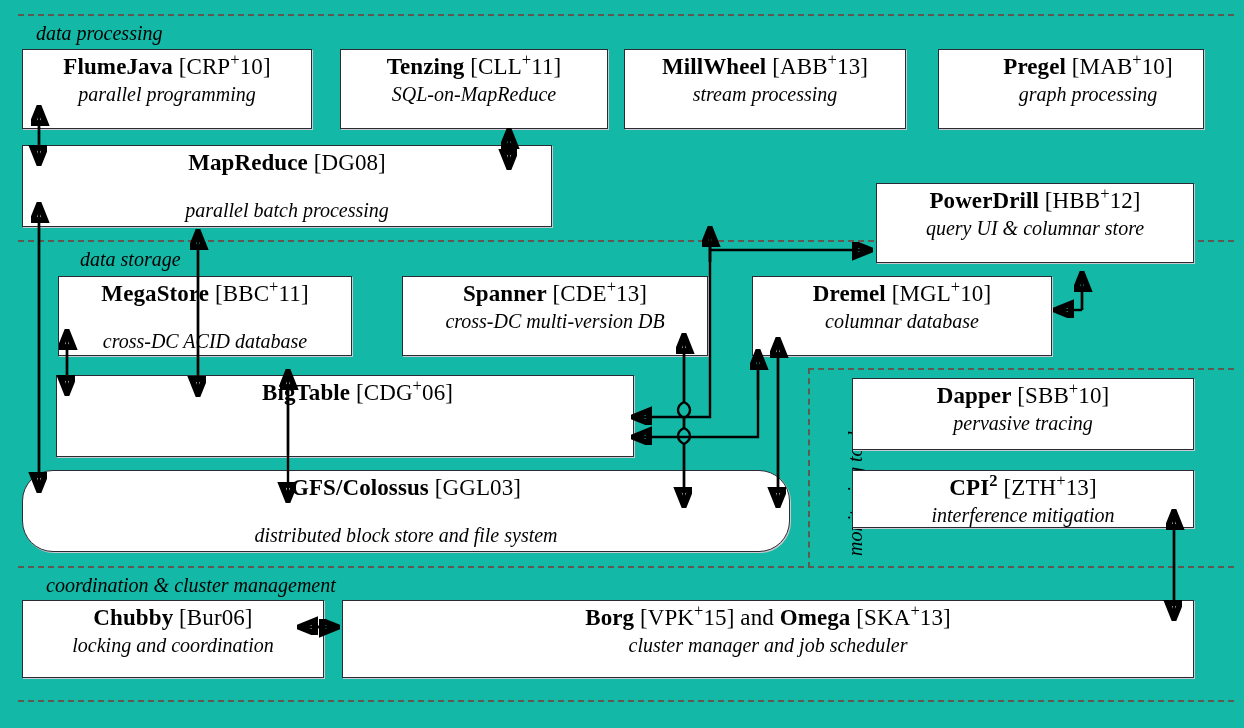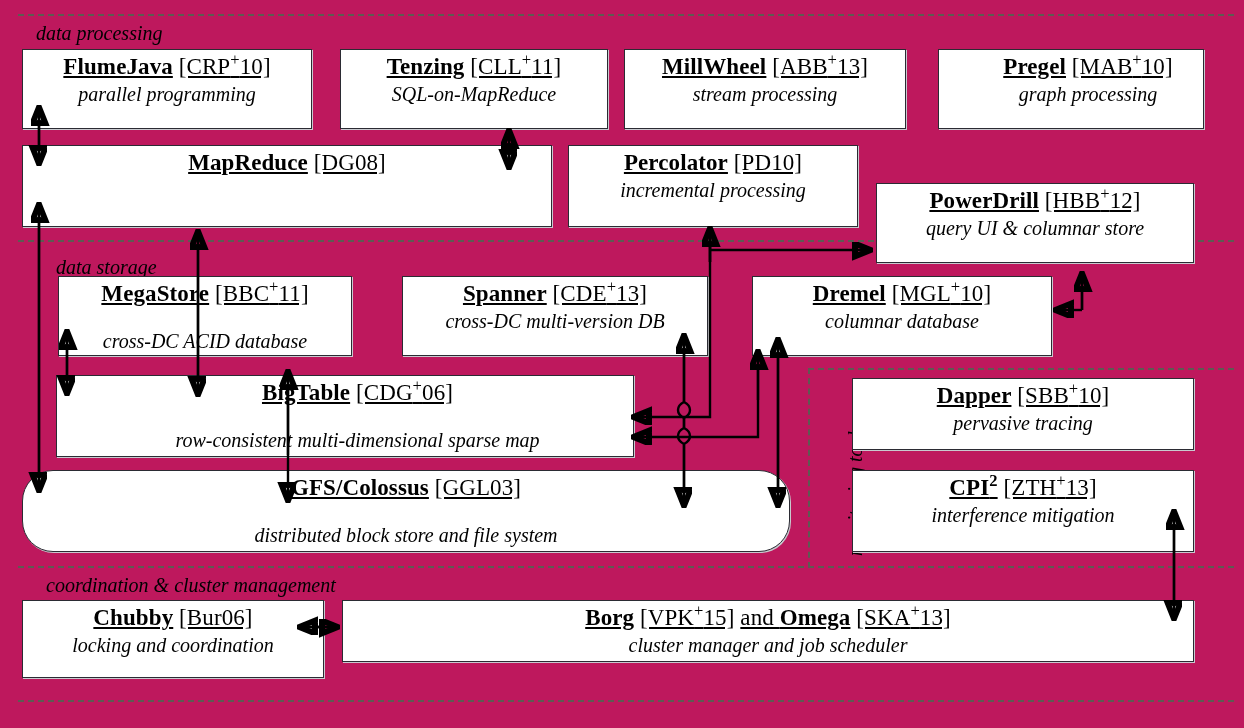--- a/index.html
+++ b/index.html
@@ -4,21 +4,21 @@
 <style>
   html, body {
     margin: 0;
     padding: 0;
     background: #ffffff;
   }
   #canvas {
     position: relative;
     width: 1244px;
     height: 728px;
-    background: #be185d;
+    background: #14b8a6;
     font-family: "Liberation Serif", "DejaVu Serif", serif;
     overflow: hidden;
   }
 
   
   .box {
     position: absolute;
     box-sizing: border-box;
     border: 1px solid #2b2b33;
     background: #ffffff;
@@ -32,25 +32,23 @@
   }
   .box .title {
     font-size: 23px;
     line-height: 28px;
     white-space: nowrap;
     color: #000;
     letter-spacing: 0.1px;
   }
   .box .title .nm {
     font-weight: bold;
-    text-decoration: underline;
   }
   .box .title .cite {
     font-weight: normal;
-    text-decoration: underline;
   }
   .box .sub {
     font-style: italic;
     font-size: 20px;
     line-height: 24px;
     white-space: nowrap;
     color: #000;
     margin-top: 1px;
   }
   .box.tall .sub { margin-top: auto; margin-bottom: 4px; }
@@ -106,21 +104,21 @@
 <div id="canvas">
 
   <div class="hdash" style="left:18px;  top:14px;  width:1216px;"></div>
   <div class="hdash" style="left:18px;  top:240px; width:1216px;"></div>
   <div class="hdash" style="left:18px;  top:566px; width:1216px;"></div>
   <div class="hdash" style="left:18px;  top:700px; width:1216px;"></div>
   <div class="hdash" style="left:808px; top:368px; width:426px;"></div>
   <div class="vdash" style="left:808px; top:368px; height:200px;"></div>
 
   <div class="seclabel" style="left:36px; top:22px;">data processing</div>
-  <div class="seclabel" style="left:56px; top:248px;margin-top:8px;">data storage</div>
+  <div class="seclabel" style="left:80px; top:248px;">data storage</div>
   <div class="seclabel rot" style="left:844px; top:556px;">monitoring tools</div>
   <div class="seclabel" style="left:46px; top:574px;">coordination &amp; cluster management</div>
 
   <div class="box" style="left:22px; top:49px; width:290px; height:80px;">
     <div class="title">
       <span class="nm">FlumeJava</span>
       <span class="cite">[CRP<span class="sup">+</span>10]</span>
     </div>
     <div class="sub">parallel programming</div>
   </div>
@@ -147,29 +145,23 @@
       <span class="cite">[MAB<span class="sup">+</span>10]</span>
     </div>
     <div class="sub">graph processing</div>
   </div>
 
   <div class="box tall" style="left:22px; top:145px; width:530px; height:82px;">
     <div class="title">
       <span class="nm">MapReduce</span>
       <span class="cite">[DG08]</span>
     </div>
-  </div>
-
-  <div class="box" style="left:568px; top:145px; width:290px; height:82px;">
-    <div class="title">
-      <span class="nm">Percolator</span>
-      <span class="cite">[PD10]</span>
-    </div>
-    <div class="sub">incremental processing</div>
-  </div>
+    <div class="sub">parallel batch processing</div>
+  </div>
+
 
   <div class="box" style="left:876px; top:183px; width:318px; height:80px;">
     <div class="title">
       <span class="nm">PowerDrill</span>
       <span class="cite">[HBB<span class="sup">+</span>12]</span>
     </div>
     <div class="sub">query UI &amp; columnar store</div>
   </div>
 
   <div class="box" style="left:58px; top:276px; width:294px; height:80px;gap:20px;">
@@ -194,56 +186,55 @@
       <span class="cite">[MGL<span class="sup">+</span>10]</span>
     </div>
     <div class="sub">columnar database</div>
   </div>
 
   <div class="box tall" style="left:56px; top:375px; width:578px; height:82px;padding-left:25px;">
     <div class="title">
       <span class="nm">BigTable</span>
       <span class="cite">[CDG<span class="sup">+</span>06]</span>
     </div>
-    <div class="sub">row-consistent multi-dimensional sparse map</div>
   </div>
 
   <div class="box" style="left:852px; top:378px; width:342px; height:72px;">
     <div class="title">
       <span class="nm">Dapper</span>
       <span class="cite">[SBB<span class="sup">+</span>10]</span>
     </div>
     <div class="sub">pervasive tracing</div>
   </div>
 
   <div class="box tall" style="left:22px; top:470px; width:768px; height:82px;border-radius:31px;">
     <div class="title">
       <span class="nm">GFS/Colossus</span>
       <span class="cite">[GGL03]</span>
     </div>
     <div class="sub">distributed block store and file system</div>
   </div>
 
-  <div class="box" style="left:852px; top:470px; width:342px; height:82px;">
+  <div class="box" style="left:852px; top:470px; width:342px; height:58px;">
     <div class="title">
       <span class="nm">CPI<span class="sup">2</span></span>
       <span class="cite">[ZTH<span class="sup">+</span>13]</span>
     </div>
     <div class="sub">interference mitigation</div>
   </div>
 
   <div class="box" style="left:22px; top:600px; width:302px; height:78px;">
     <div class="title">
       <span class="nm">Chubby</span>
       <span class="cite">[Bur06]</span>
     </div>
     <div class="sub">locking and coordination</div>
   </div>
 
-  <div class="box" style="left:342px; top:600px; width:852px; height:62px;">
+  <div class="box" style="left:342px; top:600px; width:852px; height:78px;">
     <div class="title">
       <span class="nm">Borg</span>
       <span class="cite">[VPK<span class="sup">+</span>15]</span>
       <span class="cite"> and </span><span class="nm">Omega</span>
       <span class="cite">[SKA<span class="sup">+</span>13]</span>
     </div>
     <div class="sub">cluster manager and job scheduler</div>
   </div>
 
   <svg id="arrows" viewBox="0 0 1244 728">

